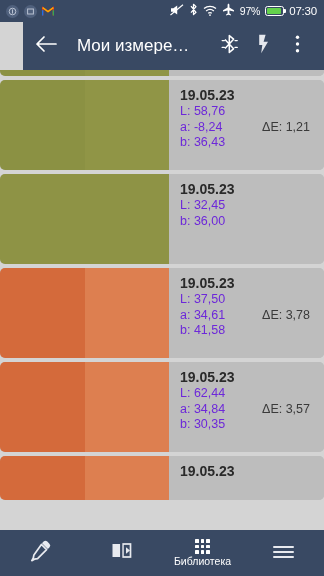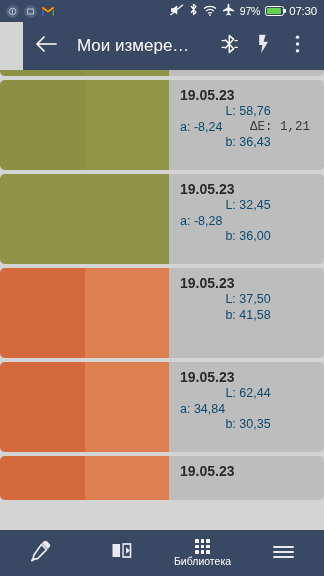--- a/index.html
+++ b/index.html
@@ -64,24 +64,24 @@
   .swatches { display:flex; flex:0 0 169px; }
   .sw { flex:1 1 50%; }
   .sw.full { flex:1 1 100%; }
   .info {
     flex:1 1 auto; background:#bdbdbd; position:relative;
     padding:8px 8px 8px 11px; display:flex; flex-direction:column;
     justify-content:flex-start;
   }
   .date { font-size:14px; font-weight:700; color:#2a2a2a; line-height:15px; margin-bottom:1px; }
   .labrow { display:flex; align-items:flex-start; }
-  .lab { font-size:12.5px; color:#0c4a6e; line-height:15.5px; white-space:nowrap;text-align:center; }
+  .lab { font-size:12.5px; color:#6d28d9; line-height:15.5px; white-space:nowrap; }
   .de {
     font-size:12.5px; color:#3a3a3a; line-height:15.5px;
-    margin-left:auto; padding-right:6px; white-space:nowrap;font-family:Liberation Mono, monospace;
+    margin-left:auto; padding-right:6px; white-space:nowrap;
   }
   .card.clip-top .info { padding-top:0; }
 
   
   .bottomnav {
     height:46px; background:#394963; flex:0 0 46px;
     display:flex; align-items:center;
   }
   .nav-item {
     flex:1 1 25%; height:100%;
@@ -217,47 +217,49 @@
           <div class="lab">b: 36,43</div>
         </div>
       </div>
       <div class="card" style="height: 90px;">
         <div class="swatches">
           <div class="sw full" style="background: rgb(142, 147, 69);"></div>
         </div>
         <div class="info">
           <div class="date">19.05.23</div>
           <div class="lab">L: 32,45</div>
-          <div class="labrow">
-            <span class="lab">a: -8,28</span>
-          </div>
           <div class="lab">b: 36,00</div>
         </div>
       </div>
       <div class="card" style="height: 90px;">
         <div class="swatches">
           <div class="sw" style="background: rgb(212, 106, 59);"></div>
           <div class="sw" style="background: rgb(221, 127, 80);"></div>
         </div>
         <div class="info">
           <div class="date">19.05.23</div>
           <div class="lab">L: 37,50</div>
+          <div class="labrow">
+            <span class="lab">a: 34,61</span>
+            <span class="de">ΔE: 3,78</span>
+          </div>
           <div class="lab">b: 41,58</div>
         </div>
       </div>
       <div class="card" style="height: 90px;">
         <div class="swatches">
           <div class="sw" style="background: rgb(212, 106, 59);"></div>
           <div class="sw" style="background: rgb(221, 127, 80);"></div>
         </div>
         <div class="info">
           <div class="date">19.05.23</div>
           <div class="lab">L: 62,44</div>
           <div class="labrow">
             <span class="lab">a: 34,84</span>
+            <span class="de">ΔE: 3,57</span>
           </div>
           <div class="lab">b: 30,35</div>
         </div>
       </div>
       <div class="card" style="height: 44px;">
         <div class="swatches">
           <div class="sw" style="background: rgb(212, 106, 59);"></div>
           <div class="sw" style="background: rgb(221, 127, 80);"></div>
         </div>
         <div class="info">

